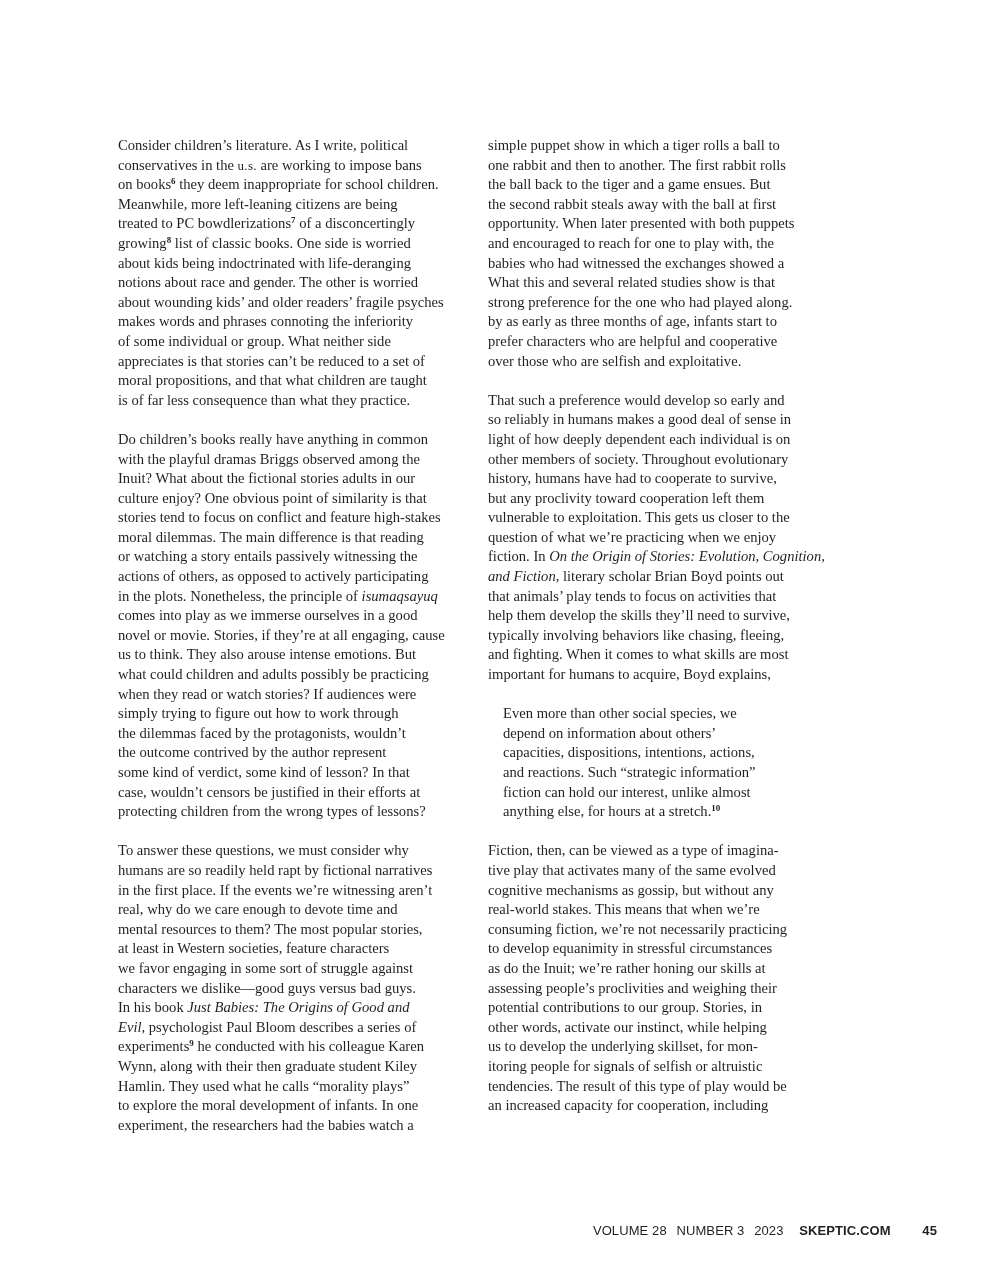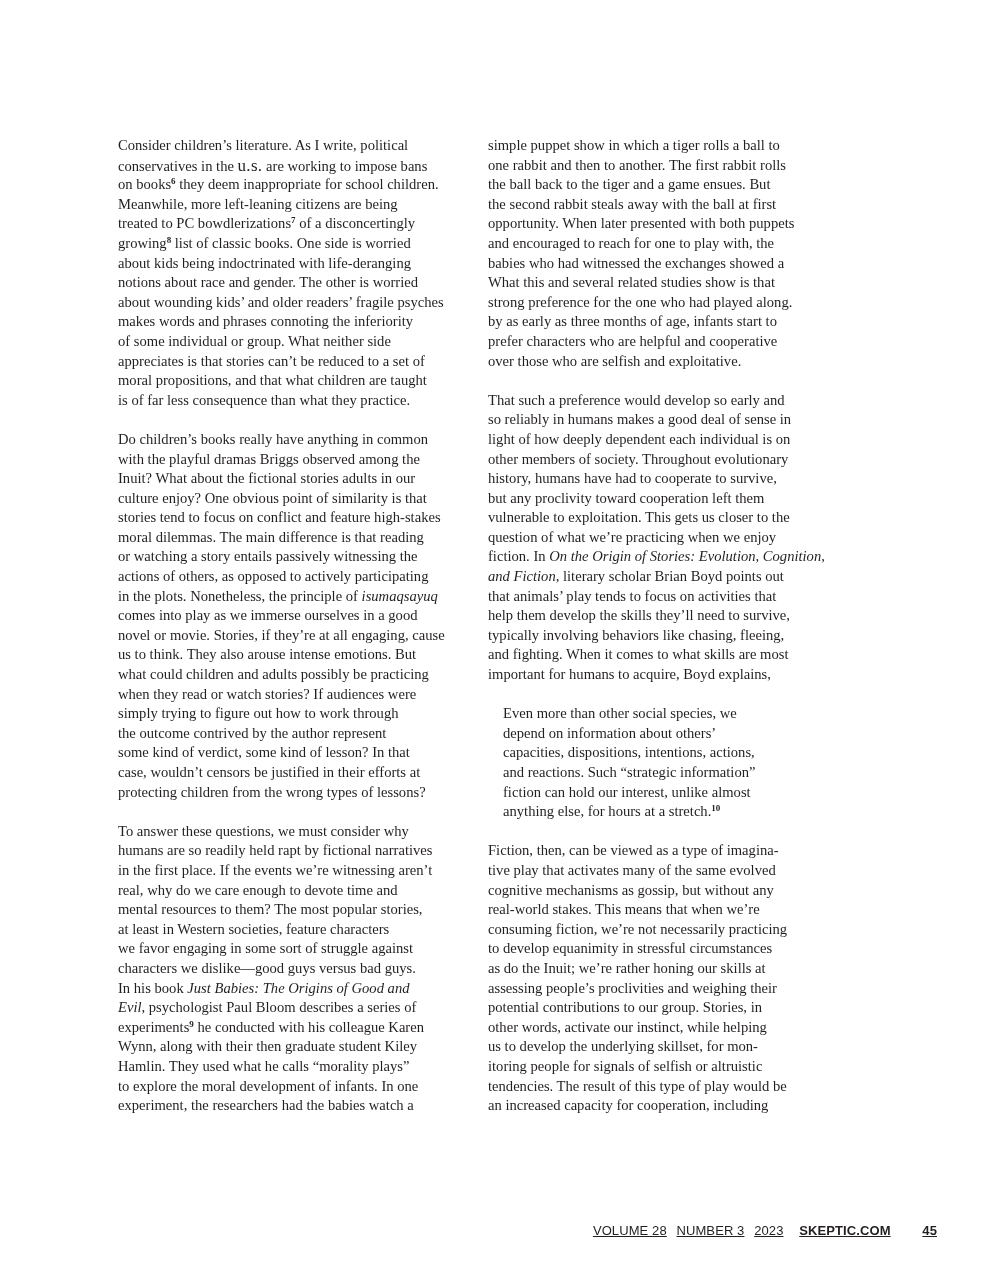--- a/index.html
+++ b/index.html
@@ -30,33 +30,33 @@
       height: 19.6px;
     }
     .gap { display: block; height: 19.6px; }
     .blockquote .line { padding-left: 15px; }
     sup {
       font-size: 9px;
       line-height: 0;
       vertical-align: 5px;
       font-weight: bold;
     }
-    .sc { font-size: 17px; letter-spacing: 0.3px; }
+    .sc { font-size: 13px; letter-spacing: 0.3px; }
     em { font-style: italic; }
     .footer {
       position: absolute;
       top: 1223px;
       right: 49px;
       font-family: "Liberation Sans", "DejaVu Sans", sans-serif;
       font-size: 13px;
       color: #231f20;
       white-space: nowrap;
       letter-spacing: 0.1px;
     }
-    .footer span { margin-left: 6px; text-decoration: underline; }
+    .footer span { margin-left: 6px; }
     .footer .site { font-weight: bold; margin-left: 12px; }
     .footer .page { font-weight: bold; margin-left: 28px; }
   </style>
 </head>
 <body>
 
 <div class="column col-left">
   <div class="paragraph">
       <span class="line">Consider children’s literature. As I write, political</span>
       <span class="line">conservatives in the <span class="sc">u.s.</span> are working to impose bans</span>
@@ -83,20 +83,21 @@
       <span class="line">moral dilemmas. The main difference is that reading</span>
       <span class="line">or watching a story entails passively witnessing the</span>
       <span class="line">actions of others, as opposed to actively participating</span>
       <span class="line">in the plots. Nonetheless, the principle of <em>isumaqsayuq</em></span>
       <span class="line">comes into play as we immerse ourselves in a good</span>
       <span class="line">novel or movie. Stories, if they’re at all engaging, cause</span>
       <span class="line">us to think. They also arouse intense emotions. But</span>
       <span class="line">what could children and adults possibly be practicing</span>
       <span class="line">when they read or watch stories? If audiences were</span>
       <span class="line">simply trying to figure out how to work through</span>
+      <span class="line">the dilemmas faced by the protagonists, wouldn’t</span>
       <span class="line">the outcome contrived by the author represent</span>
       <span class="line">some kind of verdict, some kind of lesson? In that</span>
       <span class="line">case, wouldn’t censors be justified in their efforts at</span>
       <span class="line">protecting children from the wrong types of lessons?</span>
     </div>
   <div class="gap"></div>
   <div class="paragraph">
       <span class="line">To answer these questions, we must consider why</span>
       <span class="line">humans are so readily held rapt by fictional narratives</span>
       <span class="line">in the first place. If the events we’re witnessing aren’t</span>

